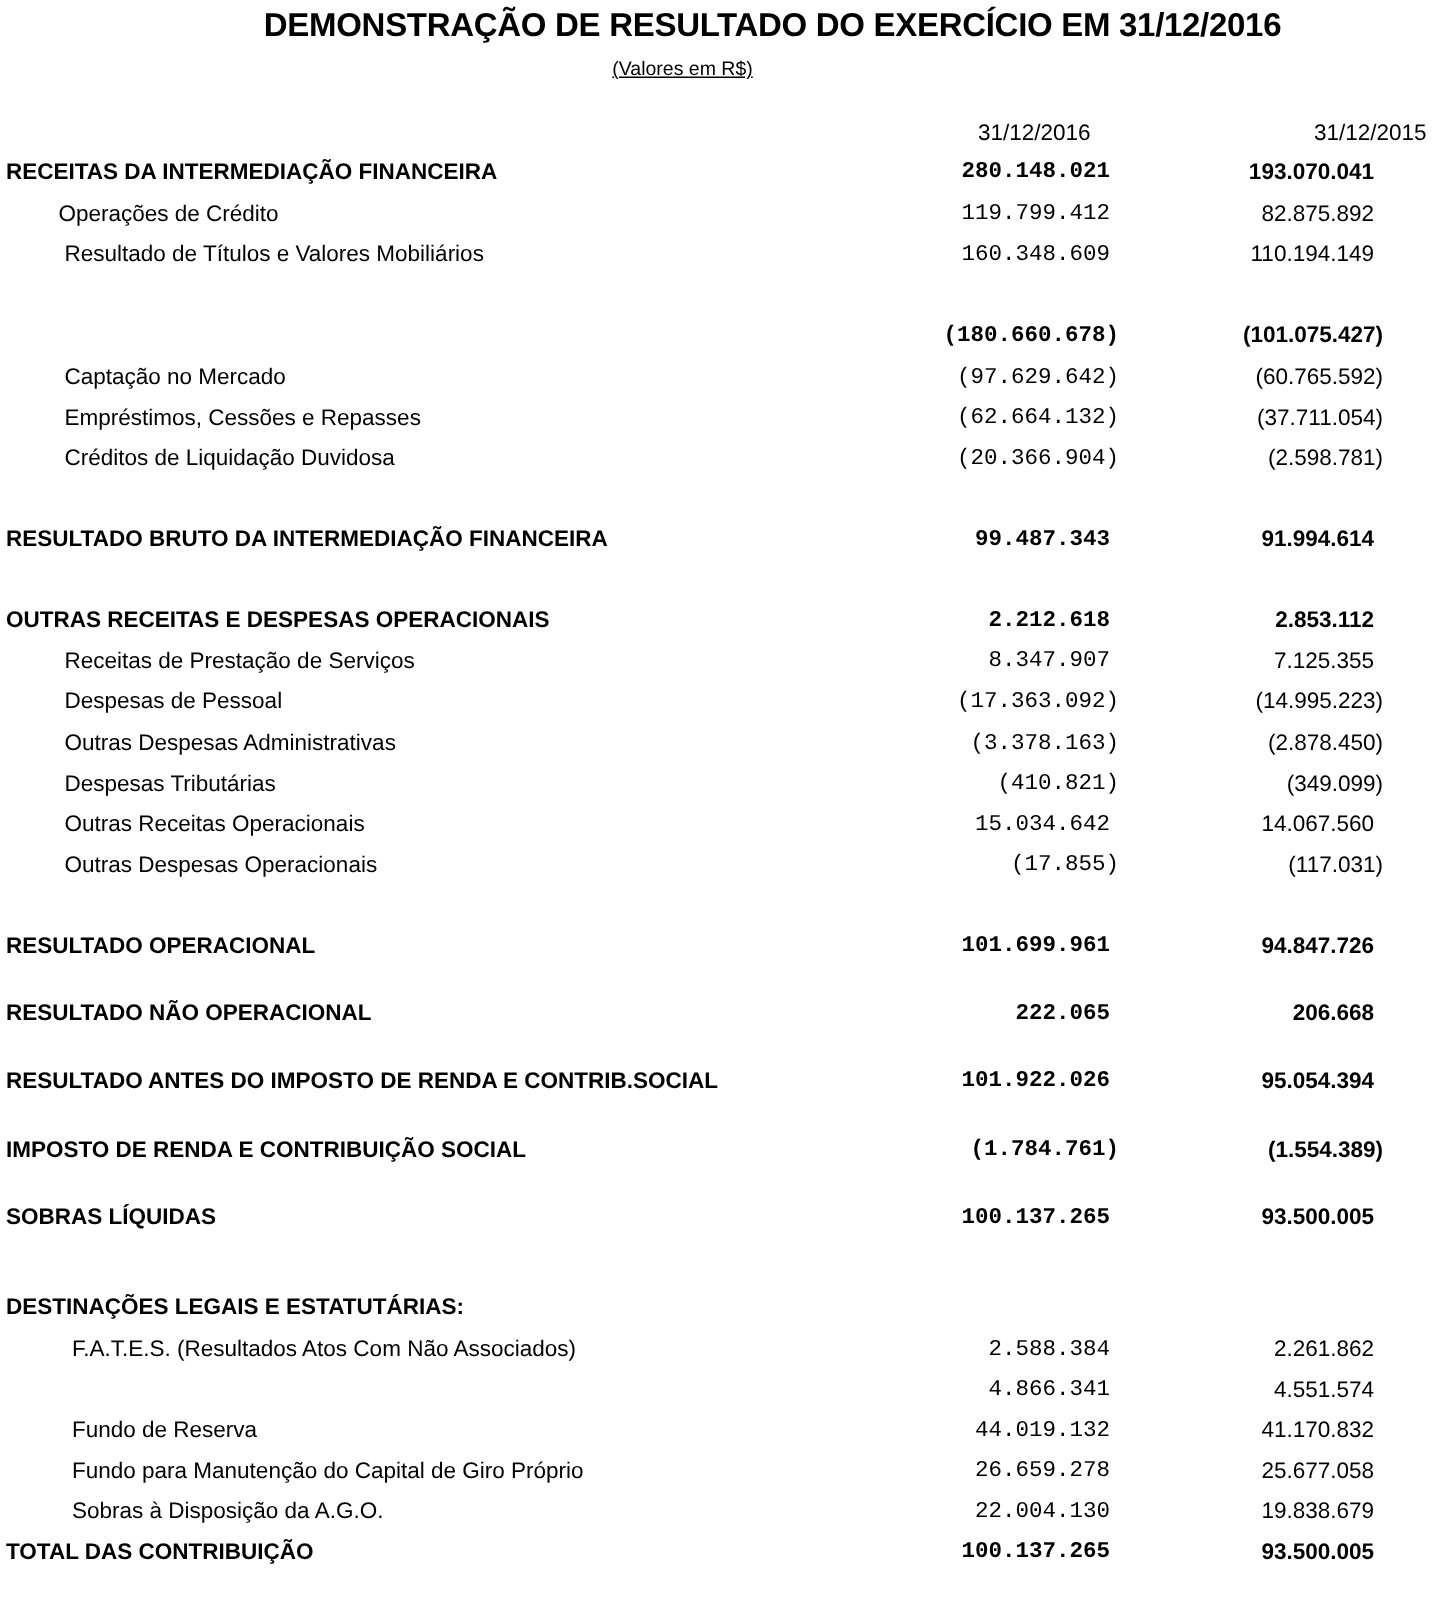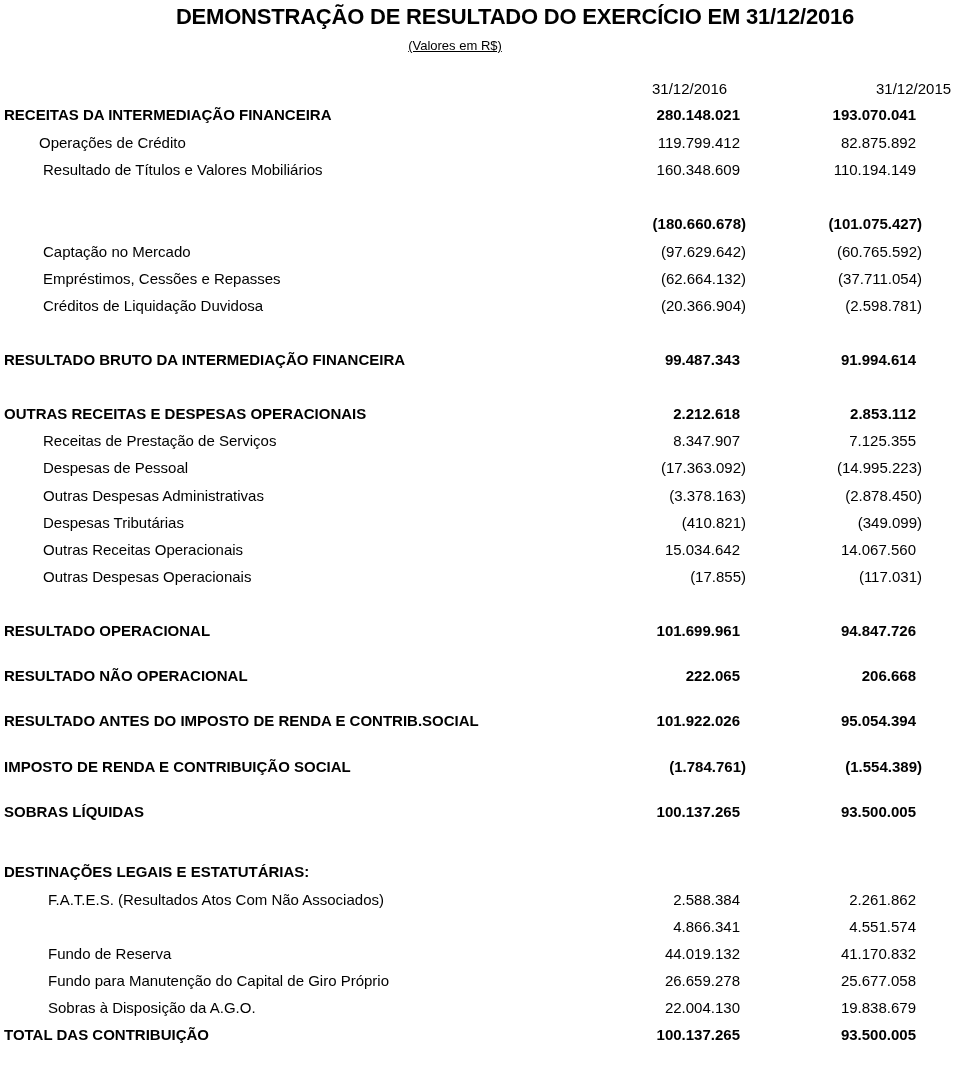--- a/index.html
+++ b/index.html
@@ -9,21 +9,21 @@
            font-size:22px; font-weight:bold; letter-spacing:-0.2px; }
   .subtitle { position:absolute; left:0; width:910px; top:38px; text-align:center; font-size:13px;text-decoration:underline; }
   .hdr { position:absolute; top:80px; font-size:15px; }
   .row { position:absolute; left:0; width:770px; height:18px; font-size:15px; line-height:18px; }
   .row .lbl { position:absolute; left:4px; white-space:nowrap; }
   .row.sub .lbl { left:21px;margin-left:22px; }
   .row.sub.i1 .lbl { left:17px; }
   .row.sub.i2 .lbl { left:26px; }
   .row.bold { font-weight:bold; }
   .row .v1, .row .v2 { position:absolute; white-space:nowrap; text-align:right; width:140px; }
-  .row .v1 { left:600px; }
+  .row .v1 { left:600px;font-family:Liberation Mono, monospace; }
   .row .v2 { left:776px; }
   .row .v1.neg { left:606px; }
   .row .v2.neg { left:782px; }
   .c1h { left:652px; }
   .c2h { left:830px;margin-left:46px; }
 </style>
 </head>
 <body>
 
 <div class="title">DEMONSTRAÇÃO DE RESULTADO DO EXERCÍCIO EM 31/12/2016</div>

